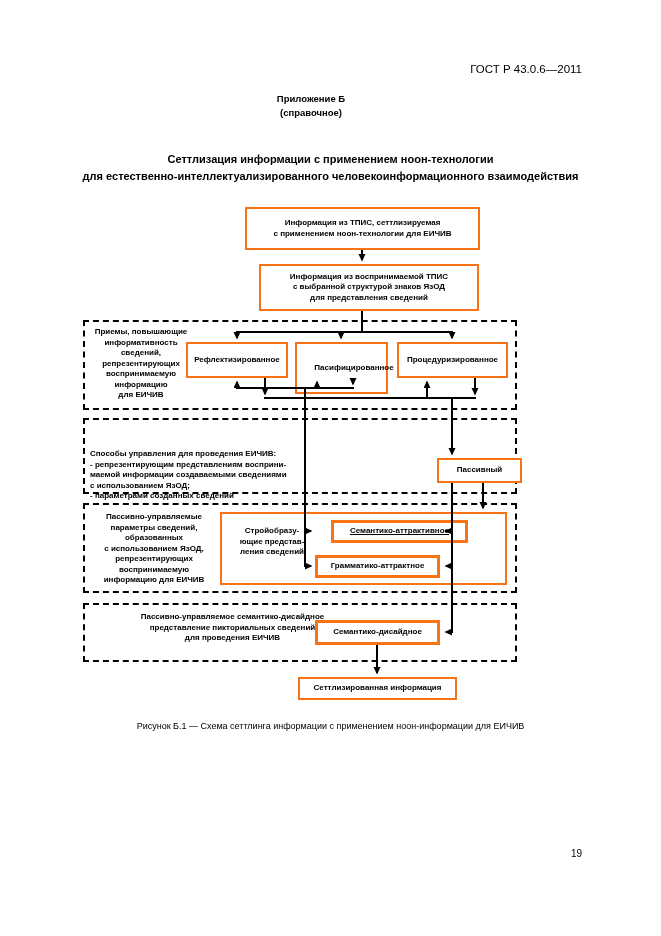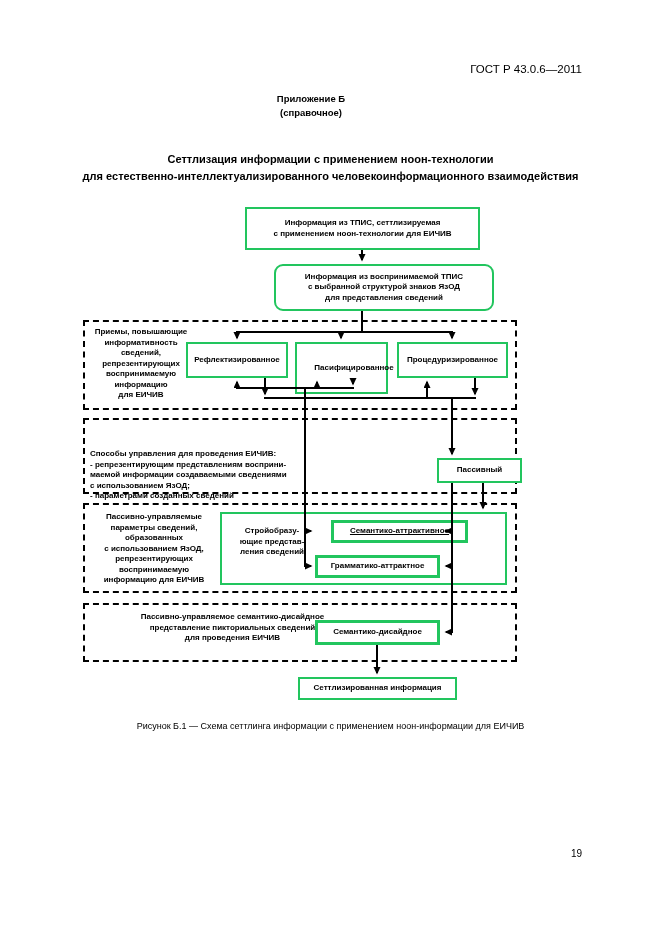--- a/index.html
+++ b/index.html
@@ -5,21 +5,21 @@
   html,body{margin:0;padding:0;}
   body{
     width:661px;height:936px;background:#ffffff;position:relative;overflow:hidden;
     font-family:"Liberation Sans", sans-serif;color:#000;
   }
   .abs{position:absolute;}
   .doc-number{top:63px;right:79px;font-size:11.5px;font-weight:normal;}
   .appendix{top:92px;left:231px;width:160px;text-align:center;font-size:9.5px;font-weight:bold;line-height:14px;white-space:pre-line;}
   .doc-title{top:151px;left:30px;width:601px;text-align:center;font-size:11px;font-weight:bold;line-height:17px;white-space:pre-line;}
   .box{
-    position:absolute;border:2px solid #22c55e;background:#fff;
+    position:absolute;border:2px solid #f97316;background:#fff;
     display:flex;align-items:center;justify-content:center;
     text-align:center;font-weight:bold;font-size:8px;line-height:1.3;white-space:pre-line;
     box-sizing:border-box;
   }
   .box.thick{border-width:3px;}
   .dashed{position:absolute;border:2px dashed #000;box-sizing:border-box;background:transparent;}
   .lbl{position:absolute;font-weight:bold;font-size:8px;line-height:1.32;text-align:center;white-space:pre-line;}
   .lbl.leftalign{text-align:left;margin-top:24px;}
   .caption{top:721px;left:30px;width:601px;text-align:center;font-size:9px;}
   .pagenum{top:848px;right:79px;font-size:10px;}
@@ -59,21 +59,21 @@
 с использованием ЯзОД,
 репрезентирующих
 воспринимаемую
 информацию для ЕИЧИВ</div>
   <div class="lbl" style="left:90px;top:612px;width:285px;">Пассивно-управляемое семантико-дисайдное
 представление пикториальных сведений
 для проведения ЕИЧИВ</div>
 
   <div class="box" style="left:245px;top:207px;width:235px;height:43px;">Информация из ТПИС, сеттлизируемая
 с применением ноон-технологии для ЕИЧИВ</div>
-  <div class="box" style="left:274px;top:264px;width:220px;height:47px;border-radius:9px;">Информация из воспринимаемой ТПИС
+  <div class="box" style="left:259px;top:264px;width:220px;height:47px;">Информация из воспринимаемой ТПИС
 с выбранной структурой знаков ЯзОД
 для представления сведений</div>
 
   <div class="box" style="left:186px;top:342px;width:102px;height:36px;">Рефлектизированное</div>
   <div class="box" style="left:295px;top:342px;width:93px;height:52px;padding-left:25px;">Пасифицированное</div>
   <div class="box" style="left:397px;top:342px;width:111px;height:36px;">Процедуризированное</div>
 
   <div class="box" style="left:437px;top:458px;width:85px;height:25px;">Пассивный</div>
 
   <div class="box" style="left:220px;top:512px;width:287px;height:73px;justify-content:flex-start;"></div>

